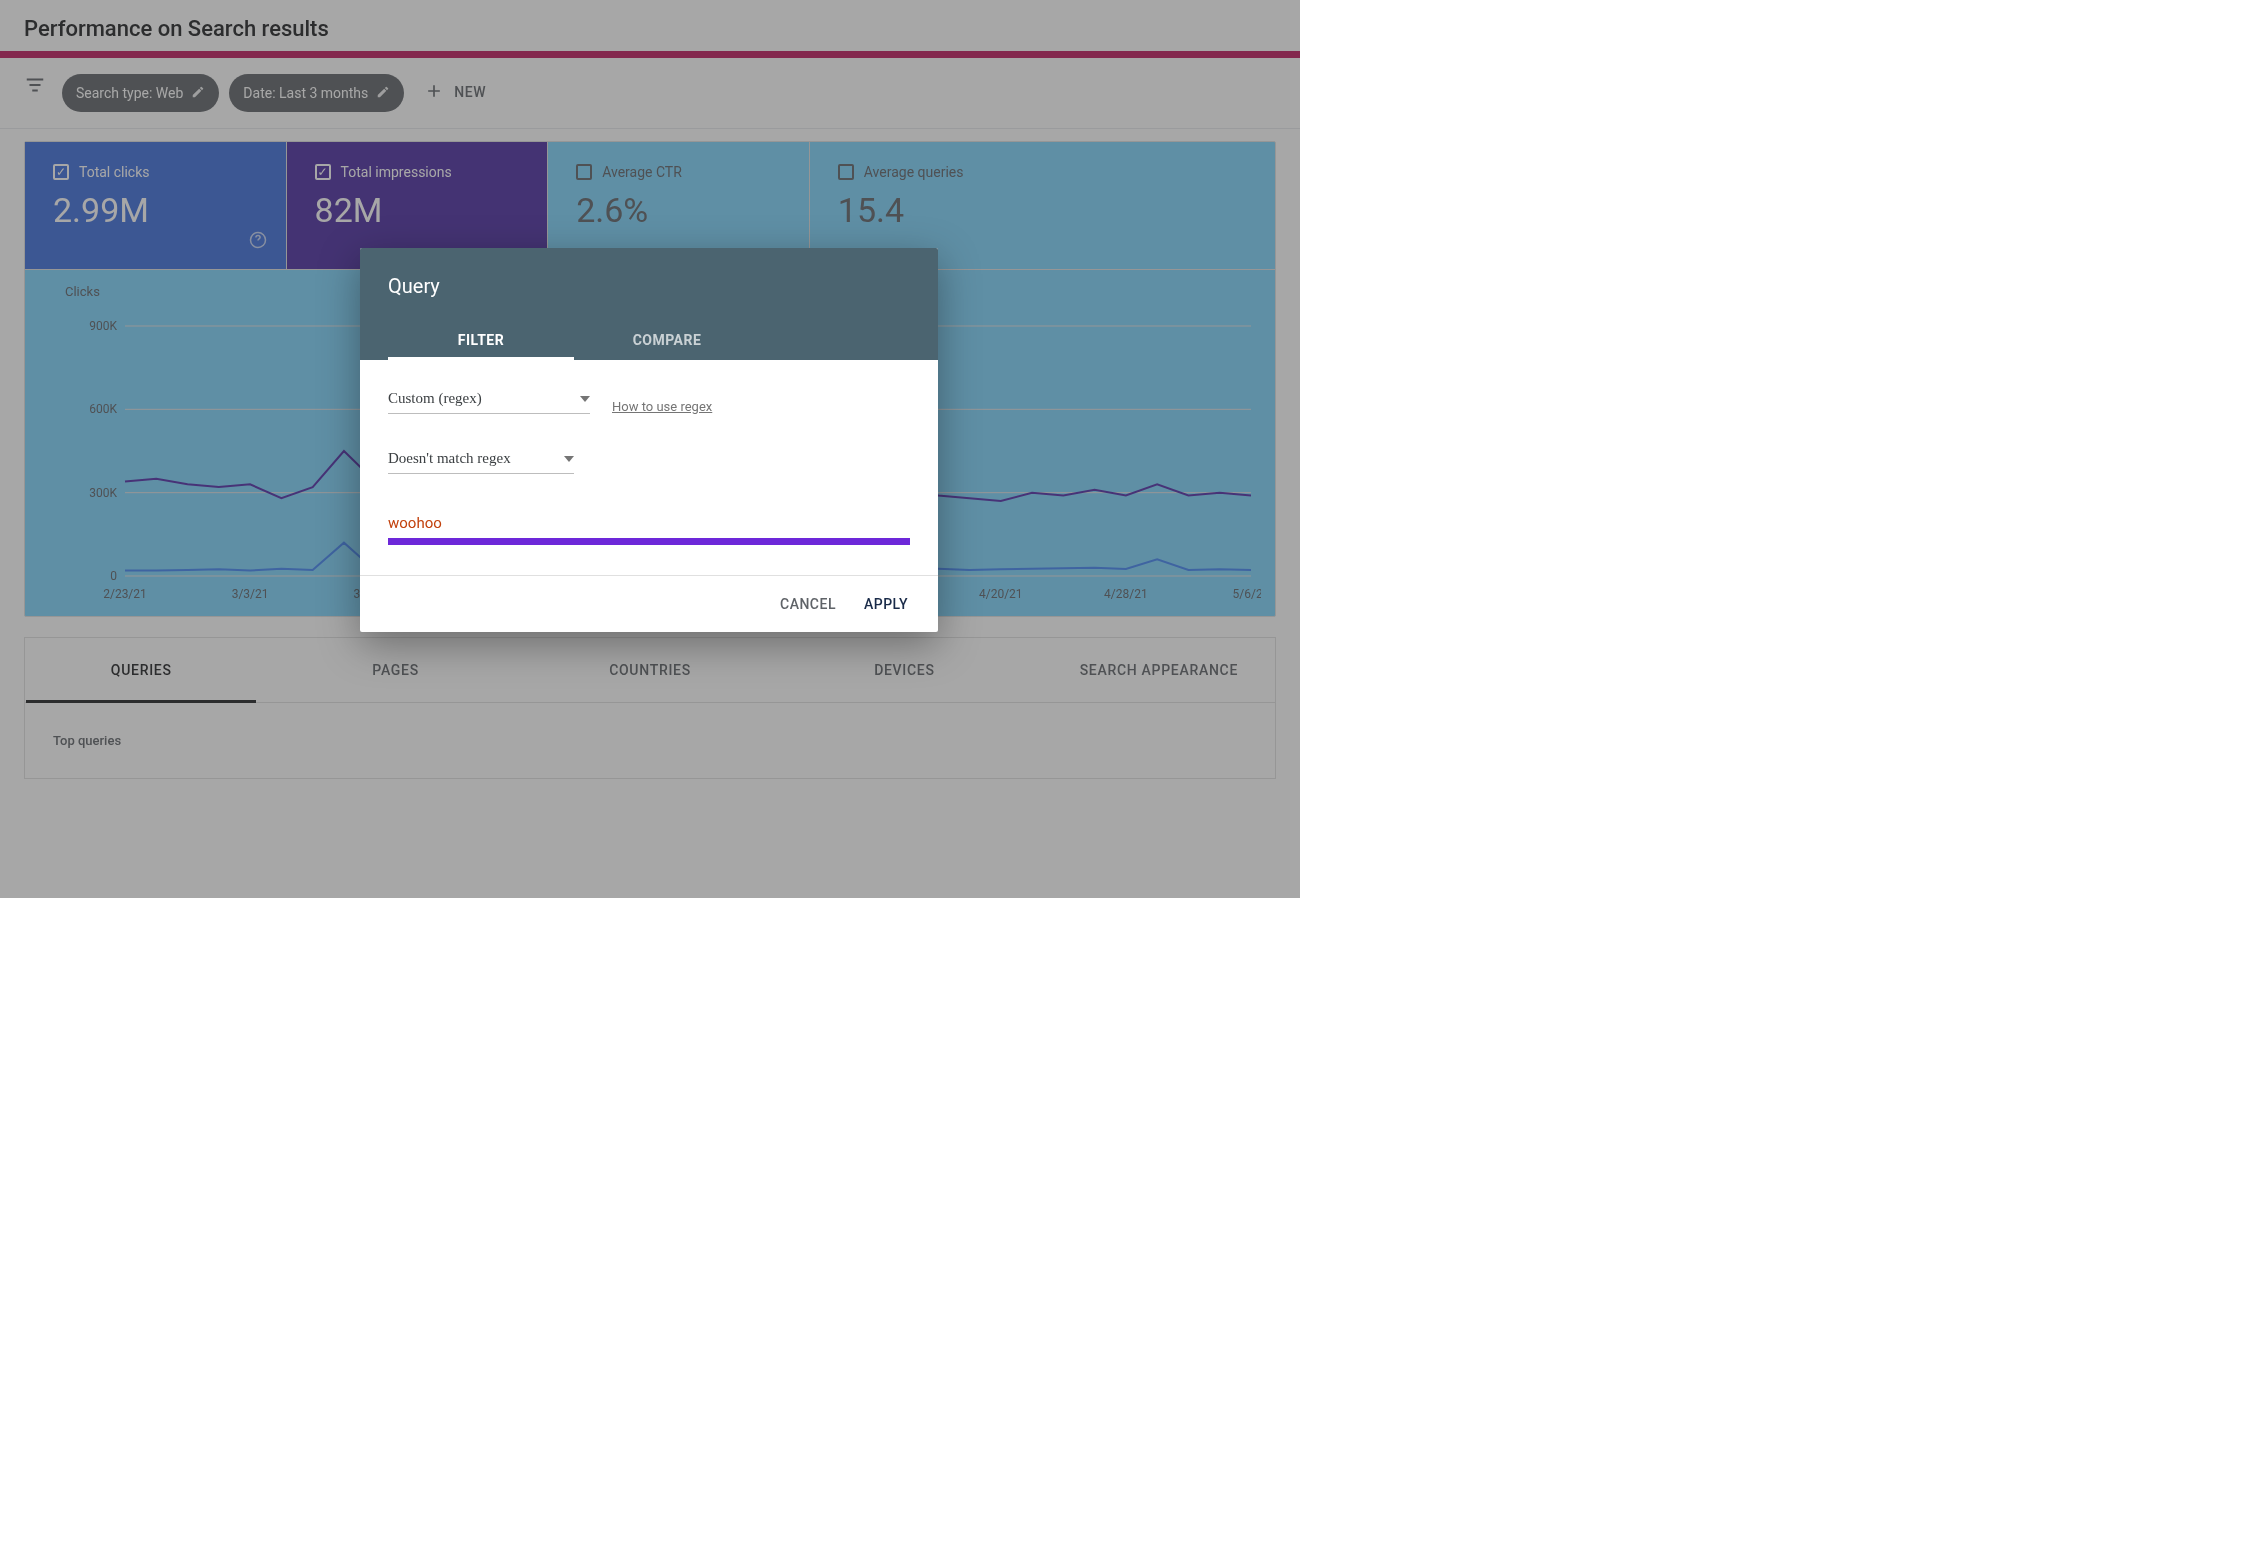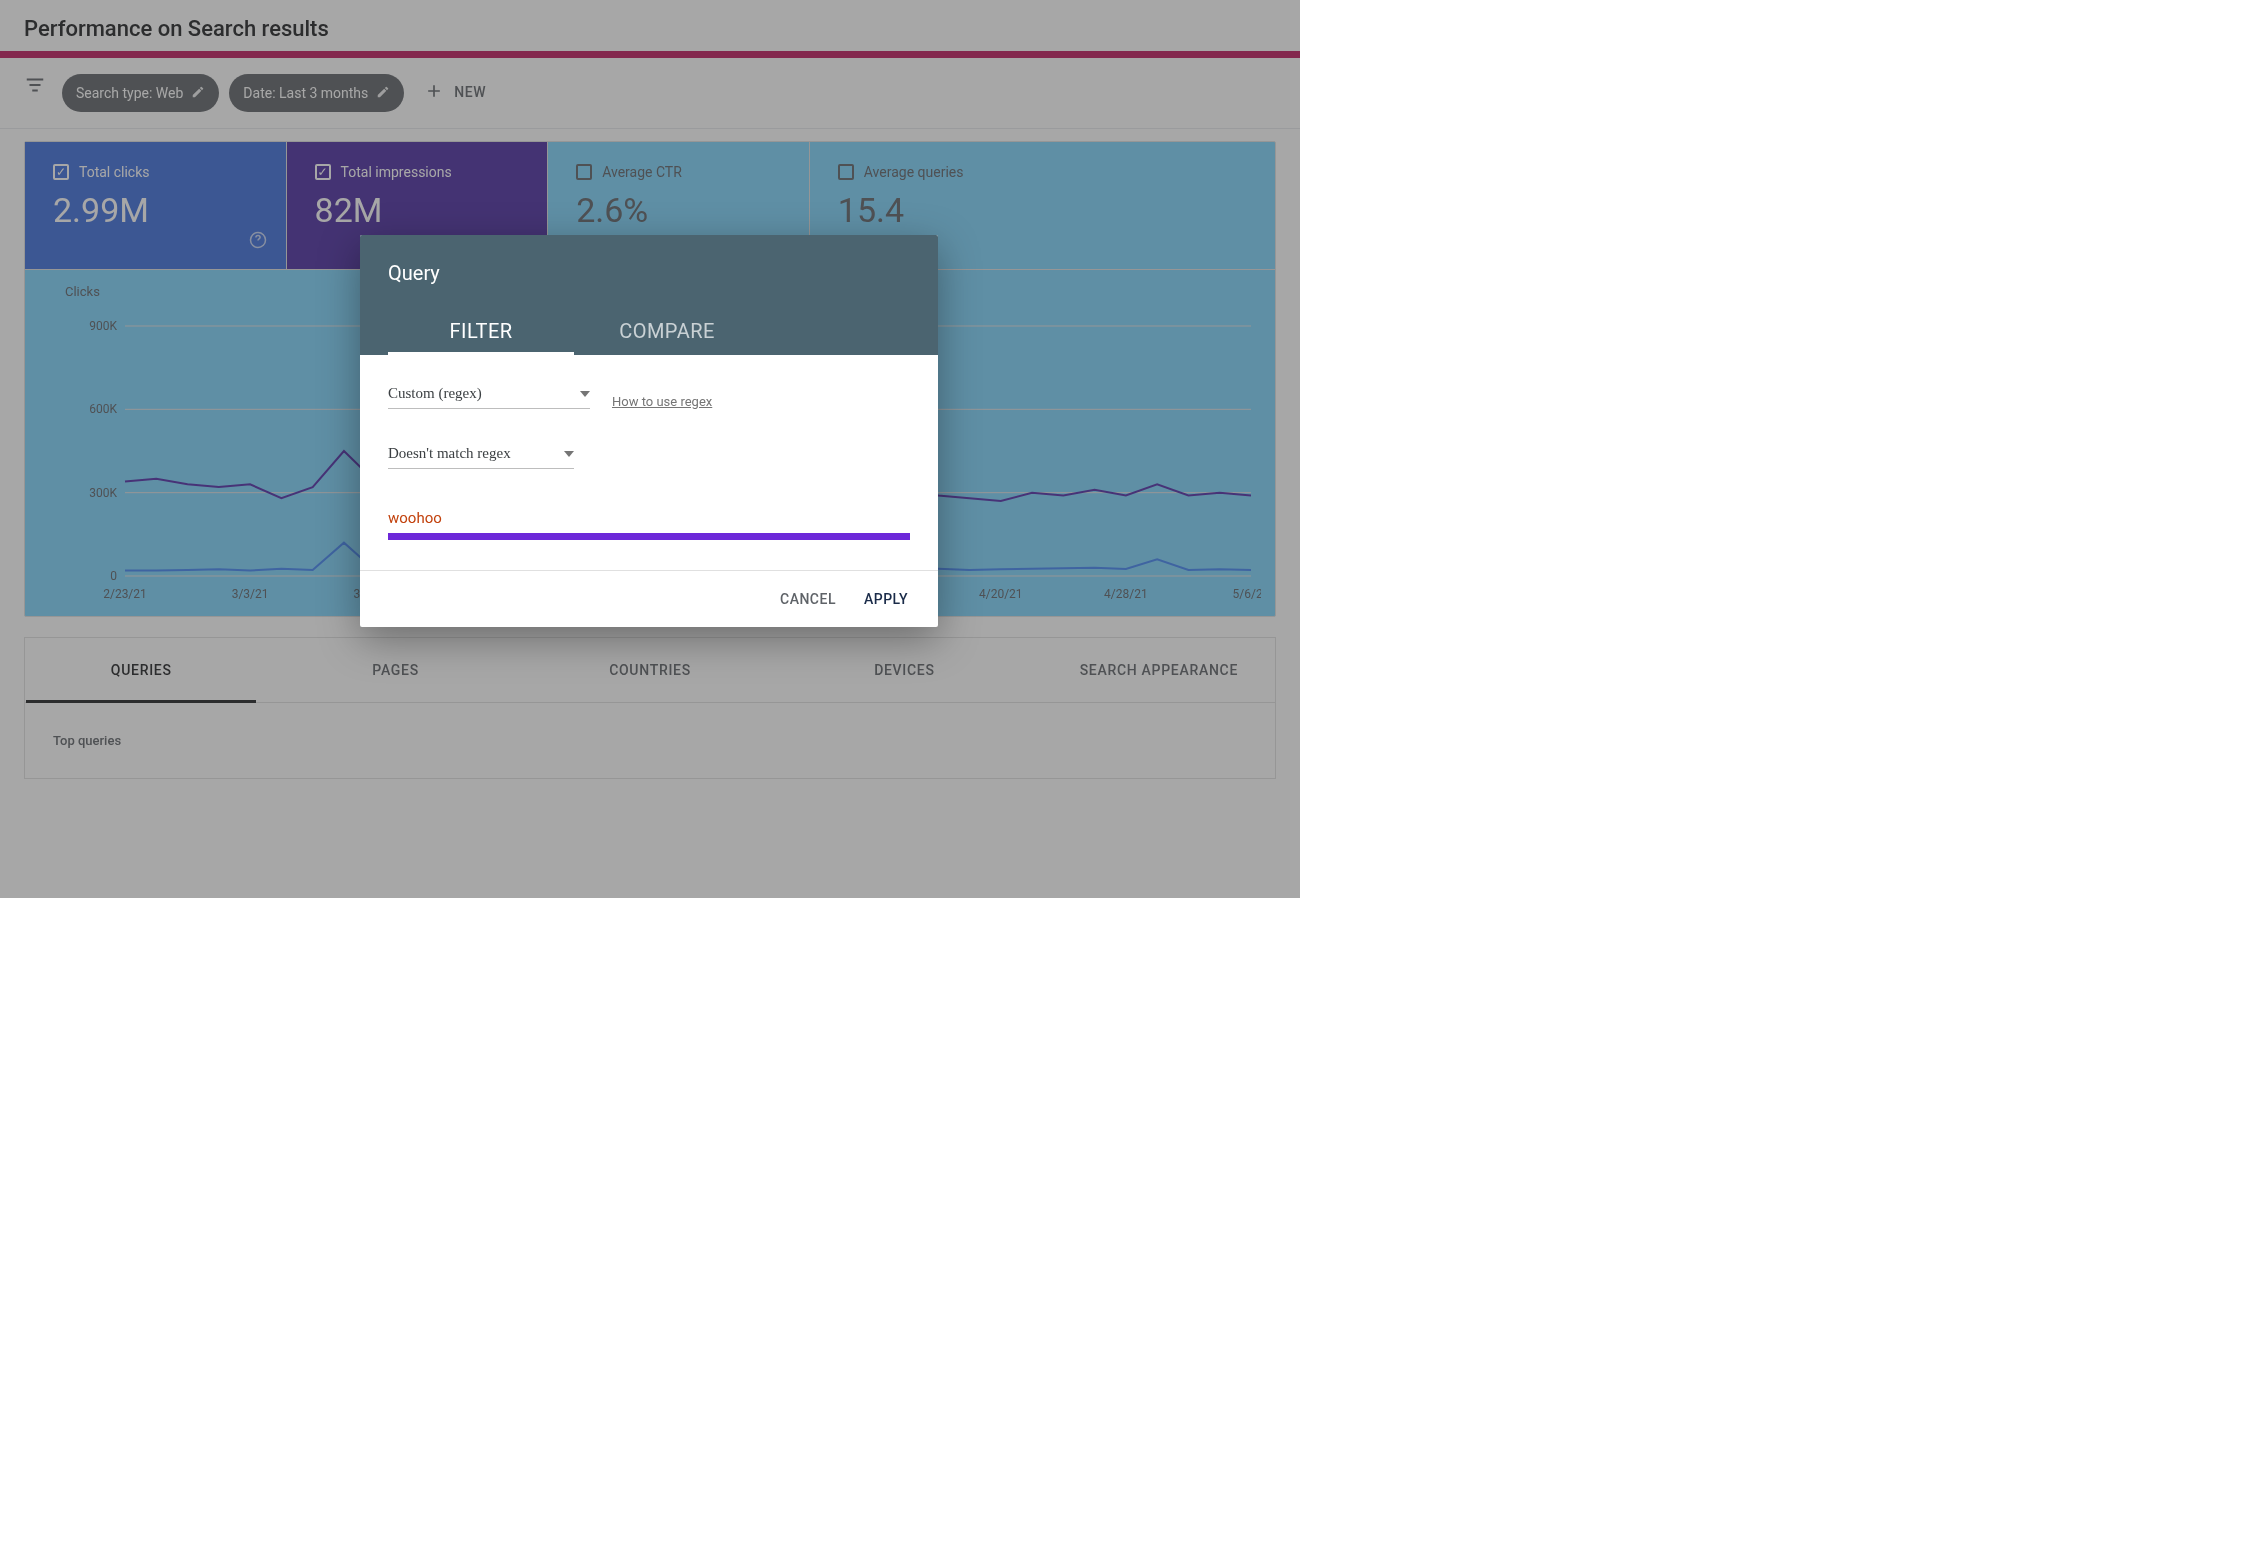--- a/index.html
+++ b/index.html
@@ -120,44 +120,44 @@
   .tab.active { color: #202124; }
   .tab.active::after {
     content: ""; position: absolute; left: 50%; transform: translateX(-50%);
     bottom: -1px; width: 230px; height: 3px; background: #202124;
   }
   .table-head { padding: 30px 28px; font-size: 13px; font-weight: 500; color: #5f6368; }
 
   
   .dialog {
     position: absolute;
-    left: 360px; top: 235px;
+    left: 360px; top: 248px;
     width: 578px;
     background: #fff;
     border-radius: 2px;
     box-shadow: 0 12px 40px rgba(0,0,0,0.35);
     z-index: 20;
     overflow: hidden;
   }
   .dialog-header {
     background: #4b6470;
     color: #fff;
     padding: 26px 28px 0;
   }
   .dialog-title { font-size: 20px; font-weight: 400; padding-bottom: 22px; }
   .dialog-tabs { display: flex; }
   .dialog-tab {
     flex: 0 0 auto;
     width: 186px;
     text-align: center;
     padding: 12px 0;
-    font-weight: 400;
+    font-weight: 700;
     letter-spacing: .5px;
     color: rgba(255,255,255,0.7);
-    font-size: 20px;
+    font-size: 14px;
     position: relative;
   }
   .dialog-tab.active { color: #fff; }
   .dialog-tab.active::after {
     content: ""; position: absolute; left: 0; right: 0; bottom: 0; height: 3px; background: #fff;
   }
   .dialog-body { padding: 24px 28px 30px; }
   .row1 { display: flex; align-items: flex-end; gap: 22px; }
   .select {
     display: flex; align-items: center; justify-content: space-between;

